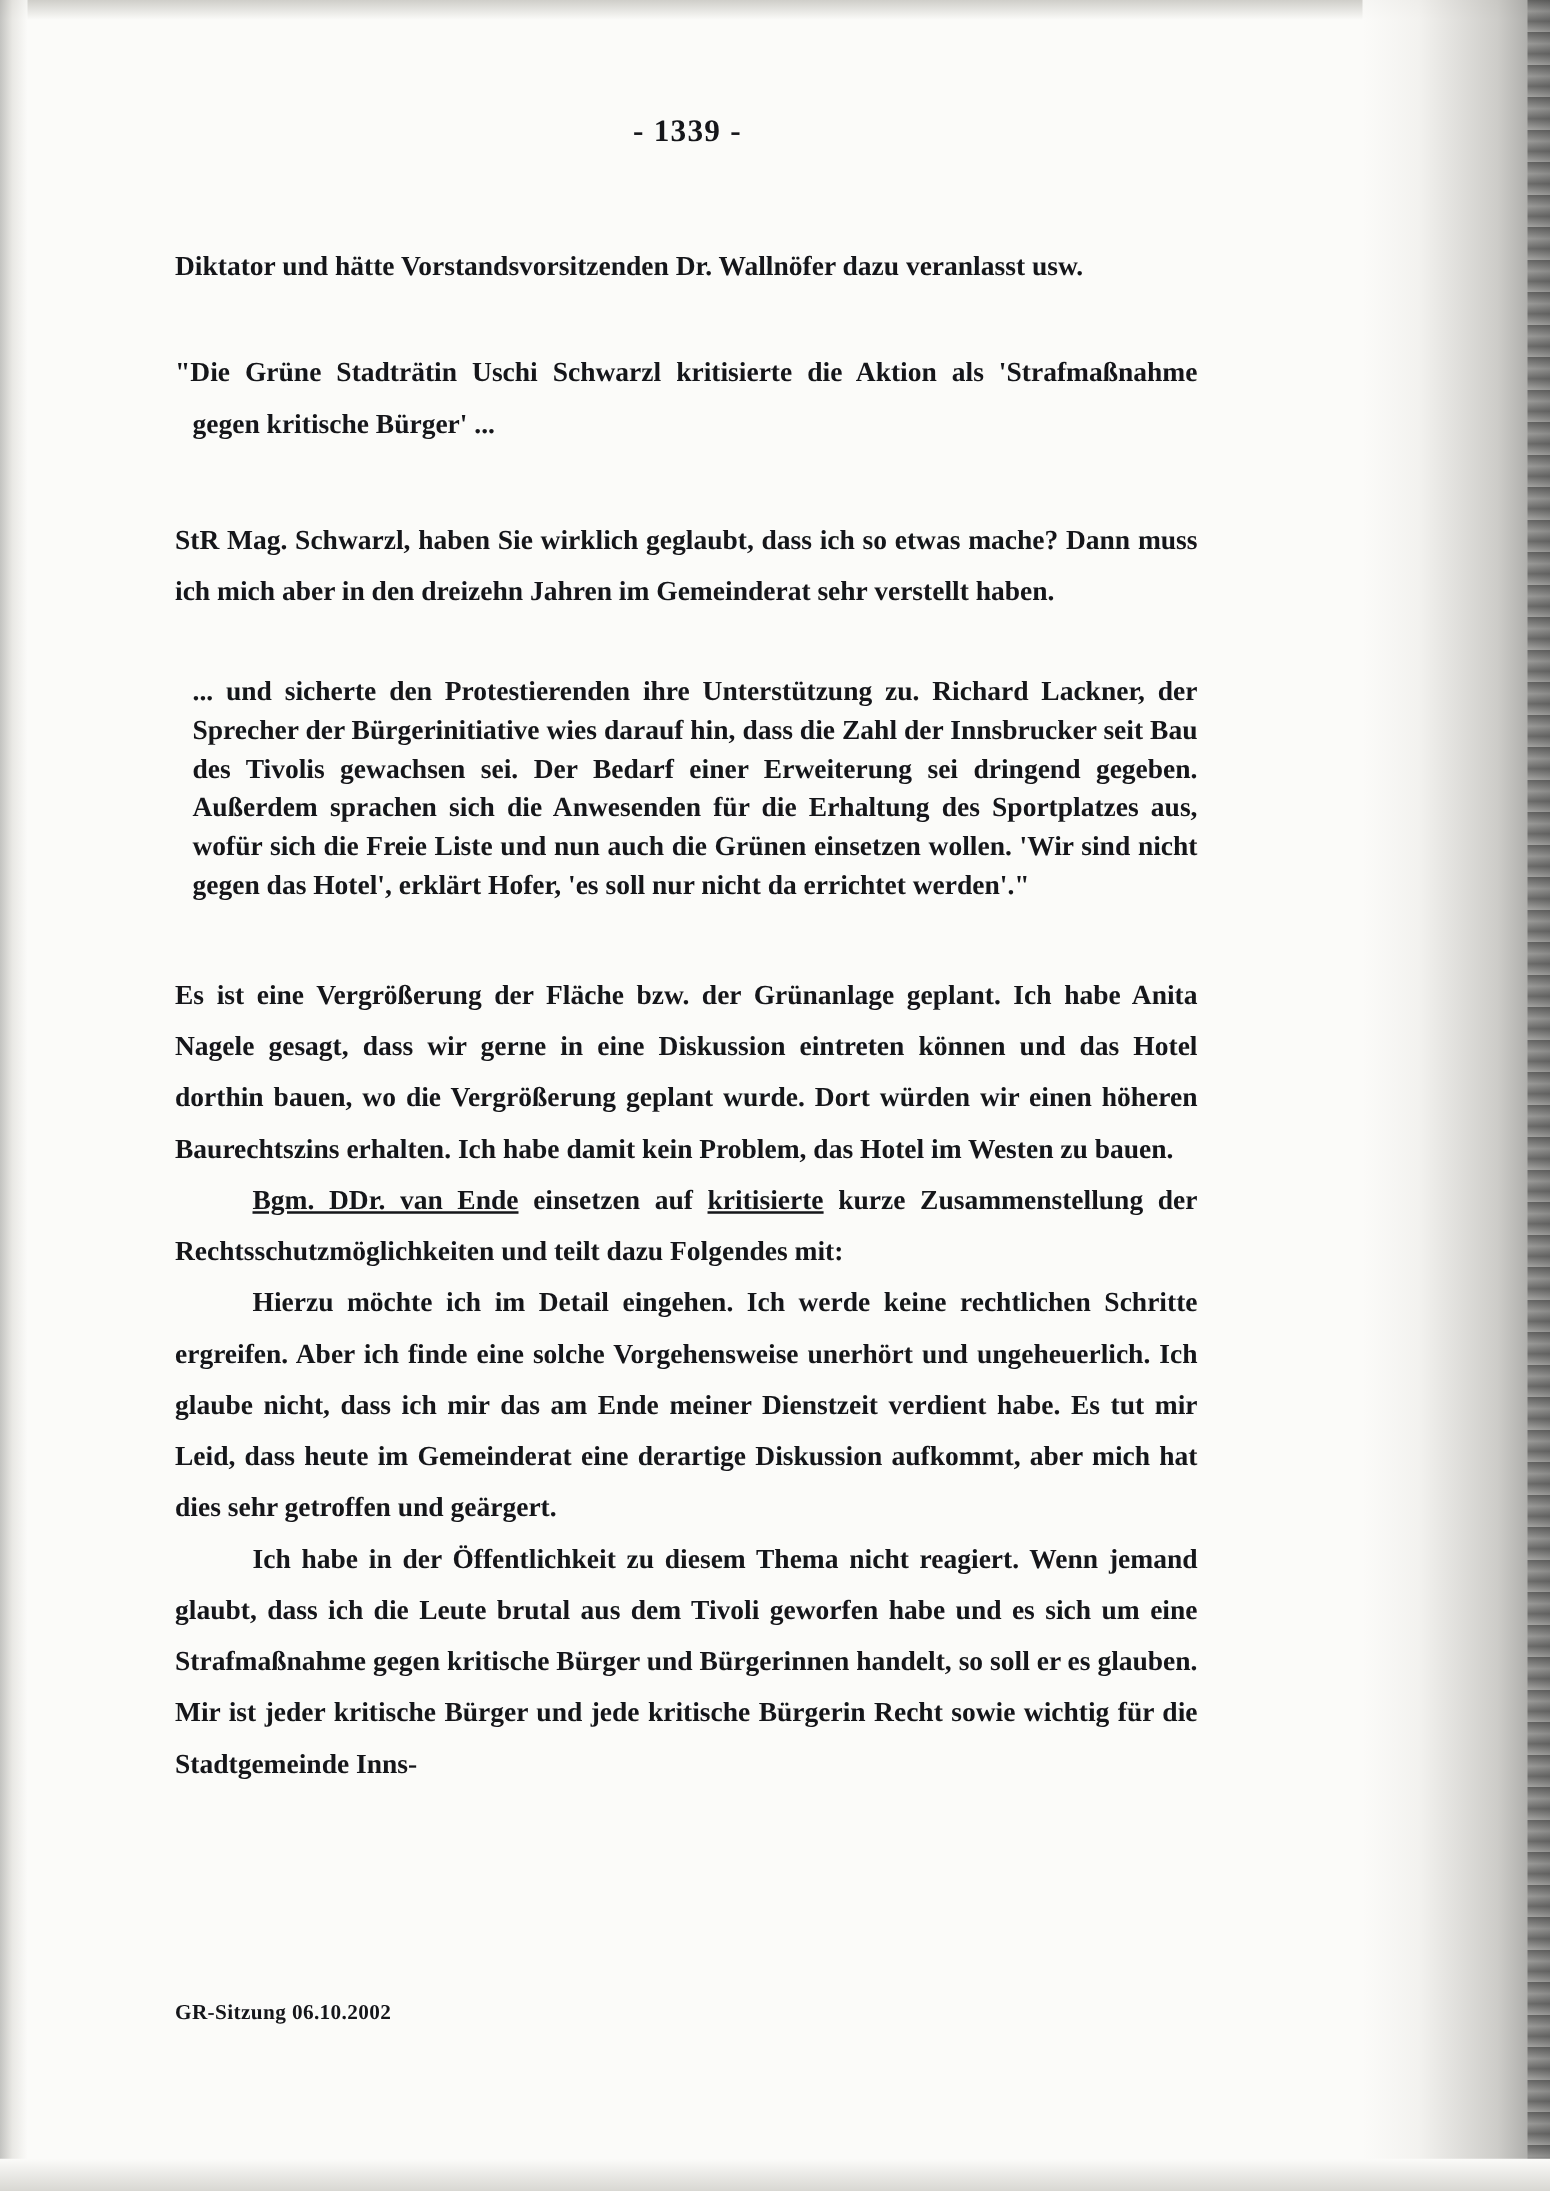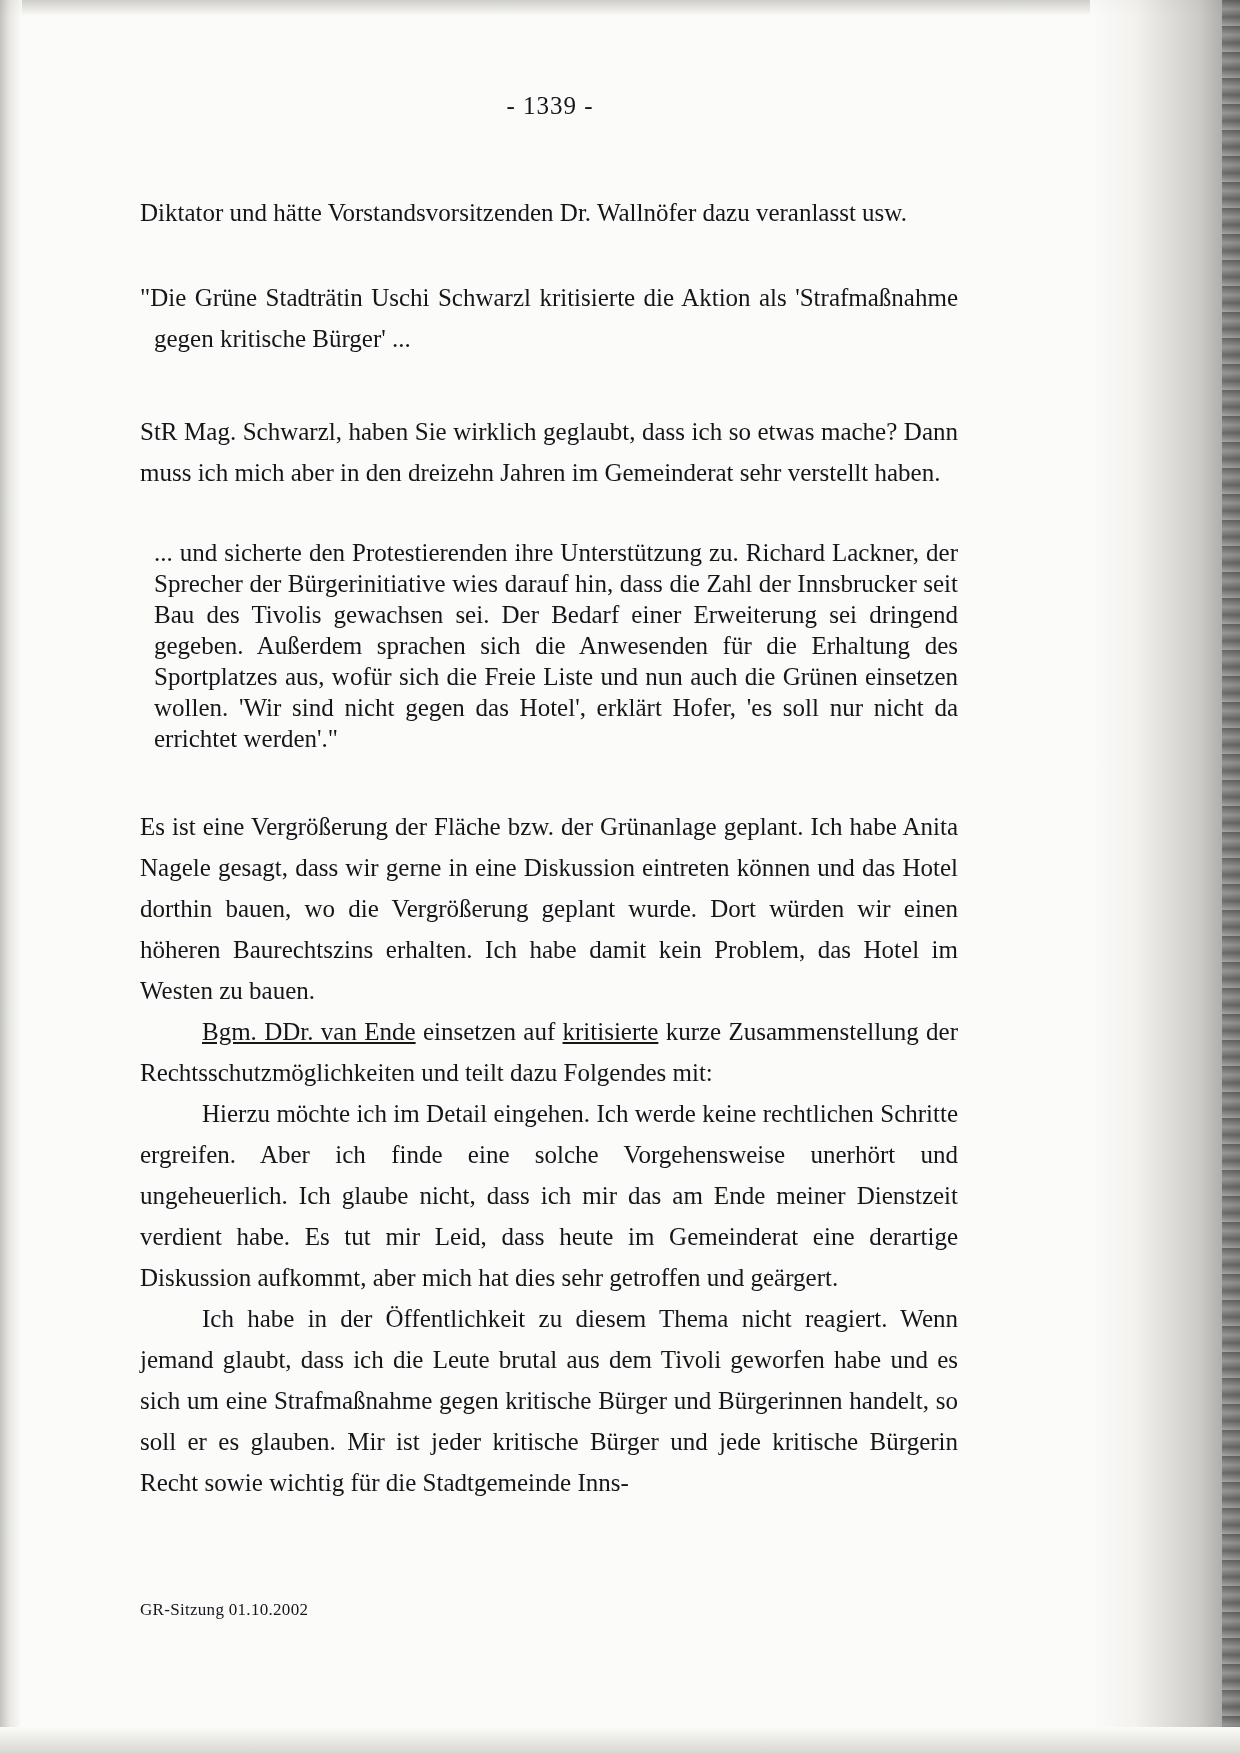--- a/index.html
+++ b/index.html
@@ -53,40 +53,41 @@
     position: absolute;
     left: 0; bottom: 0;
     width: 100%; height: 26px;
     background: linear-gradient(to top, #d8d7d2 0%, #fbfbf9 100%);
   }
   .content {
     position: absolute;
     left: 0; top: 0;
     width: 1240px;
     height: 1753px;
+    font-weight: bold;
   }
   .page-number {
     position: absolute;
     top: 92px;
     left: 0;
     width: 1100px;
     text-align: center;
     font-size: 25px;
     letter-spacing: 1px;
   }
   .body-col {
     position: absolute;
     left: 140px;
     top: 192px;
     width: 818px;
   }
   p {
     margin: 0;
     text-align: justify;
-    font-size: 25px;
+    font-size: 22px;
     line-height: 41px;
     hyphens: manual;
   }
   p.tight {
     line-height: 31px;
   }
   .sp-after-44 { margin-bottom: 44px; }
   .sp-after-52 { margin-bottom: 52px; }
   .quote-indent {
     padding-left: 14px;
@@ -135,16 +136,16 @@
       <p>Es ist eine Vergrößerung der Fläche bzw. der Grünanlage geplant. Ich habe Anita Nagele gesagt, dass wir gerne in eine Diskussion eintreten können und das Hotel dorthin bauen, wo die Vergrößerung geplant wurde. Dort würden wir einen höheren Baurechtszins erhalten. Ich habe damit kein Problem, das Hotel im Westen zu bauen.</p>
 
       <p class="indent-first"><span class="u">Bgm. DDr. van Ende</span><span> einsetzen auf </span><span class="u">kritisierte</span><span> kurze Zusammenstellung der Rechtsschutzmöglichkeiten und teilt dazu Folgendes mit:</span></p>
 
       <p class="indent-first">Hierzu möchte ich im Detail eingehen. Ich werde keine rechtlichen Schritte ergreifen. Aber ich finde eine solche Vorgehensweise unerhört und ungeheuerlich. Ich glaube nicht, dass ich mir das am Ende meiner Dienstzeit verdient habe. Es tut mir Leid, dass heute im Gemeinderat eine derartige Diskussion aufkommt, aber mich hat dies sehr getroffen und geärgert.</p>
 
       <p class="indent-first">Ich habe in der Öffentlichkeit zu diesem Thema nicht reagiert. Wenn jemand glaubt, dass ich die Leute brutal aus dem Tivoli geworfen habe und es sich um eine Strafmaßnahme gegen kritische Bürger und Bürgerinnen handelt, so soll er es glauben. Mir ist jeder kritische Bürger und jede kritische Bürgerin Recht sowie wichtig für die Stadtgemeinde Inns-</p>
 
     </div>
 
-    <div class="footer">GR-Sitzung 01.10.2002</div>
+    <div class="footer">GR-Sitzung 06.10.2002</div>
 
   </div>
 </div>
 
 </body></html>

